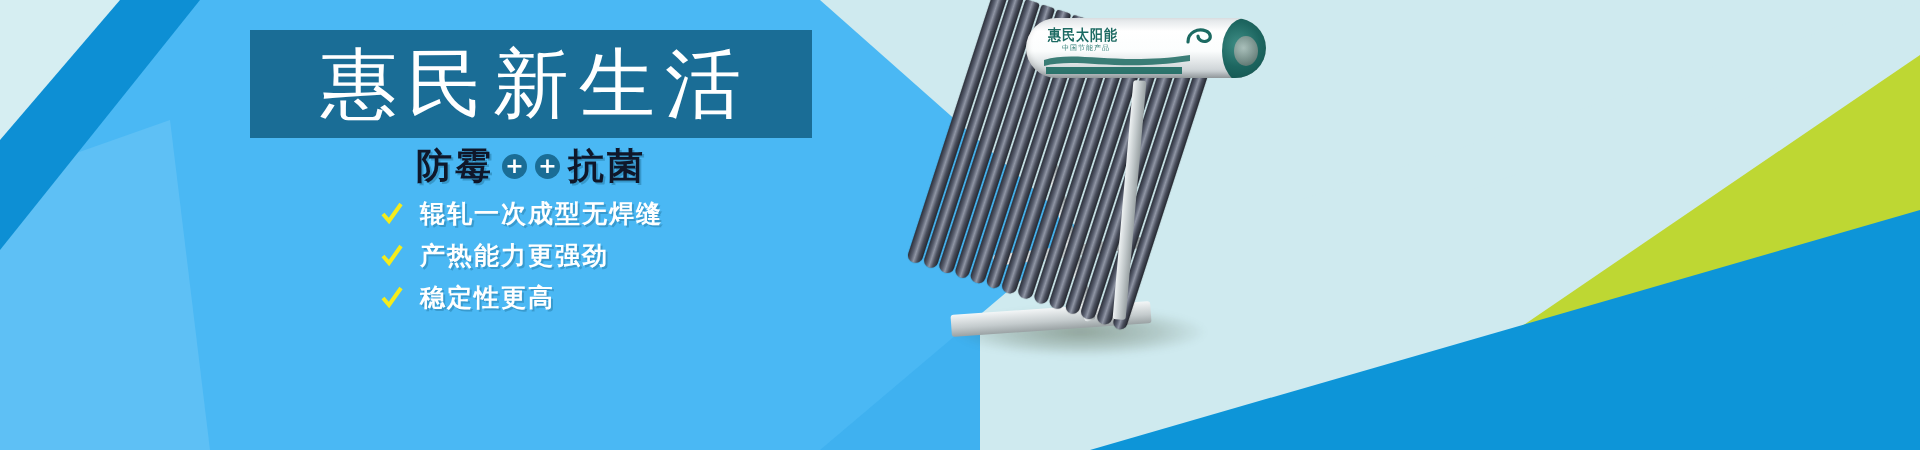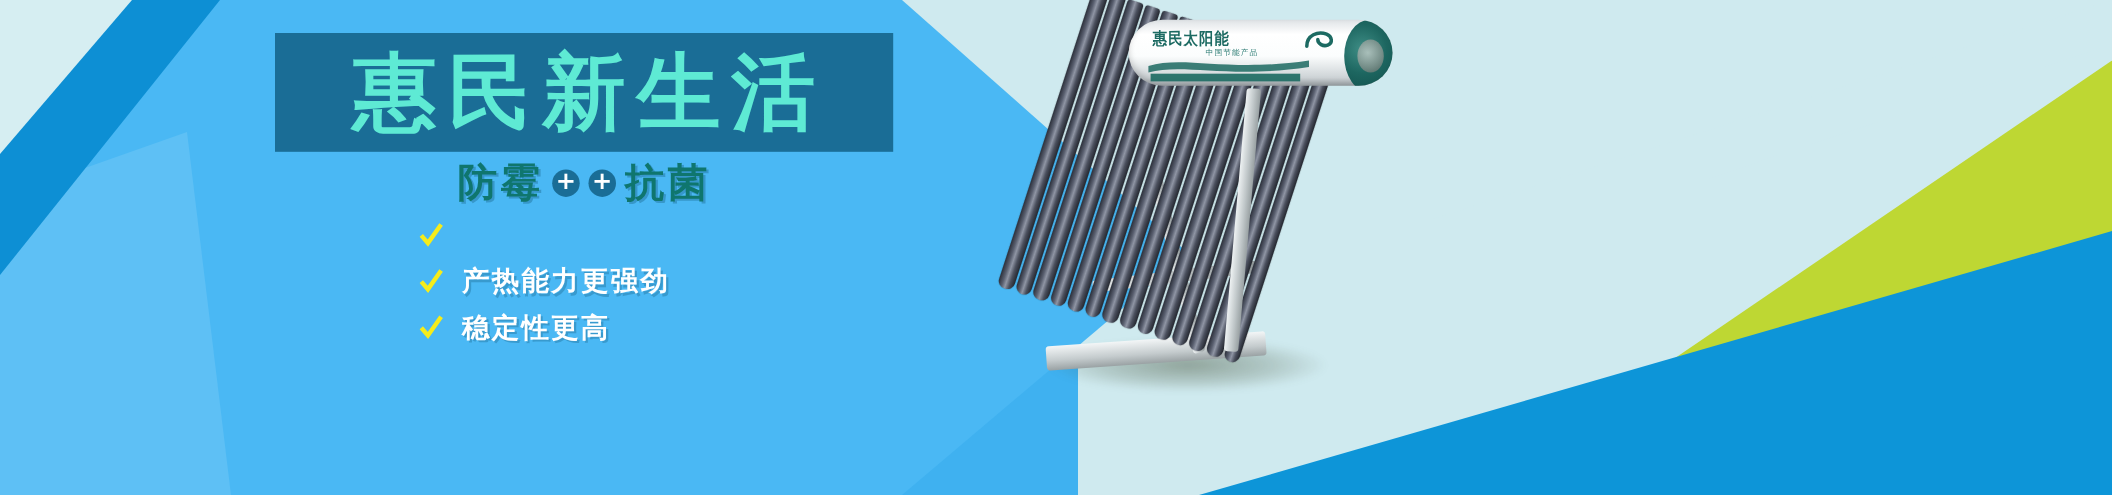--- a/index.html
+++ b/index.html
@@ -70,42 +70,42 @@
 
   
   .title-box {
     position:absolute;
     left:250px; top:30px;
     width:562px; height:108px;
     background:#1a6d96;
     display:flex; align-items:center; justify-content:center;
   }
   .title-text {
-    color:#5eead4;
+    color:#ffffff;
     font-size:76px;
-    font-weight:bold;
+    font-weight:normal;
     letter-spacing:10px;
     line-height:1;
     white-space:nowrap;
     text-indent:10px;
     font-family:"DejaVu Sans","Liberation Sans",sans-serif;
   }
 
   
   .subtitle {
     position:absolute;
     left:250px; top:142px;
     width:562px;
     display:flex;
     align-items:center;
     justify-content:center;
     gap:8px;
   }
   .sub-word {
-    color:#0f766e;
+    color:#0f172a;
     font-size:36px;
     font-weight:bold;
     letter-spacing:3px;
     text-shadow:2px 2px 0 rgba(30,110,150,.45);
     font-family:"DejaVu Sans","Liberation Sans",sans-serif;
   }
   .plus-badge {
     width:25px; height:25px;
     border-radius:50%;
     background:#1a6d96;
@@ -213,21 +213,20 @@
     white-space:nowrap;
   }
   .tank-sub {
     position:absolute;
     left:36px; top:25px;
     color:#2a7a72;
     font-size:7px;
     letter-spacing:1px;
     font-family:"DejaVu Sans","Liberation Sans",sans-serif;
     white-space:nowrap;
-    margin-left:34px;
   }
   .tank-swoosh {
     position:absolute;
     left:16px; top:34px;
     width:150px; height:24px;
   }
   .tank-logo {
     position:absolute;
     right:52px; top:8px;
     width:30px; height:26px;
@@ -276,20 +275,21 @@
     <span class="plus-badge">+</span>
     <span class="sub-word">抗菌</span>
   </div>
 
   <div class="features">
 
     <div class="feature">
       <svg class="check" viewBox="0 0 24 24">
         <path d="M3 13 L9 20 L21 3" fill="none" stroke="#f5ec1b" stroke-width="4" stroke-linecap="butt"></path>
       </svg>
+      <span class="feature-label">辊轧一次成型无焊缝</span>
     </div>
 
 
     <div class="feature">
       <svg class="check" viewBox="0 0 24 24">
         <path d="M3 13 L9 20 L21 3" fill="none" stroke="#f5ec1b" stroke-width="4" stroke-linecap="butt"></path>
       </svg>
       <span class="feature-label">产热能力更强劲</span>
     </div>
 

